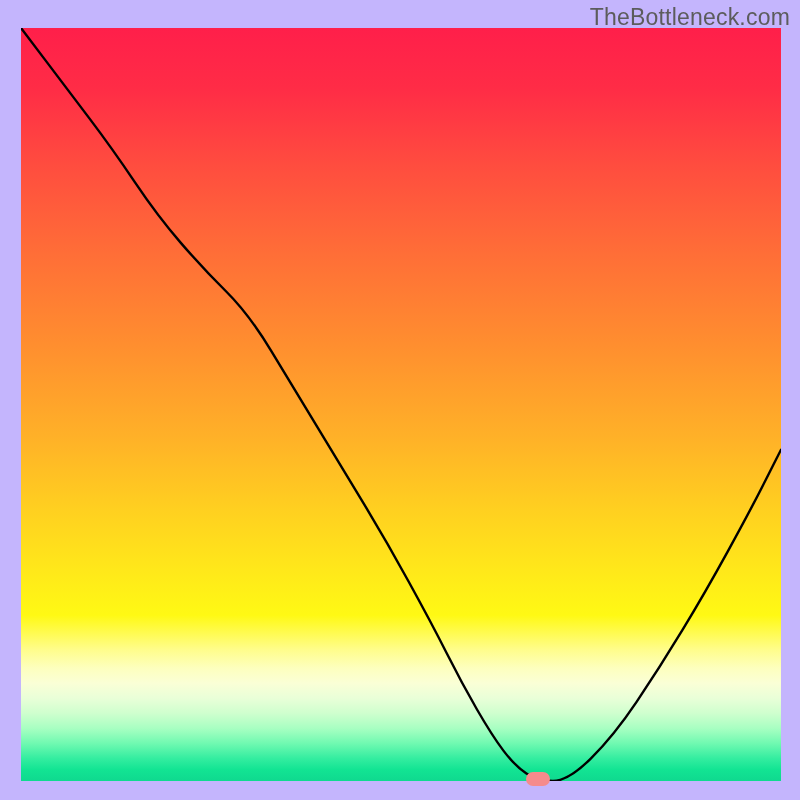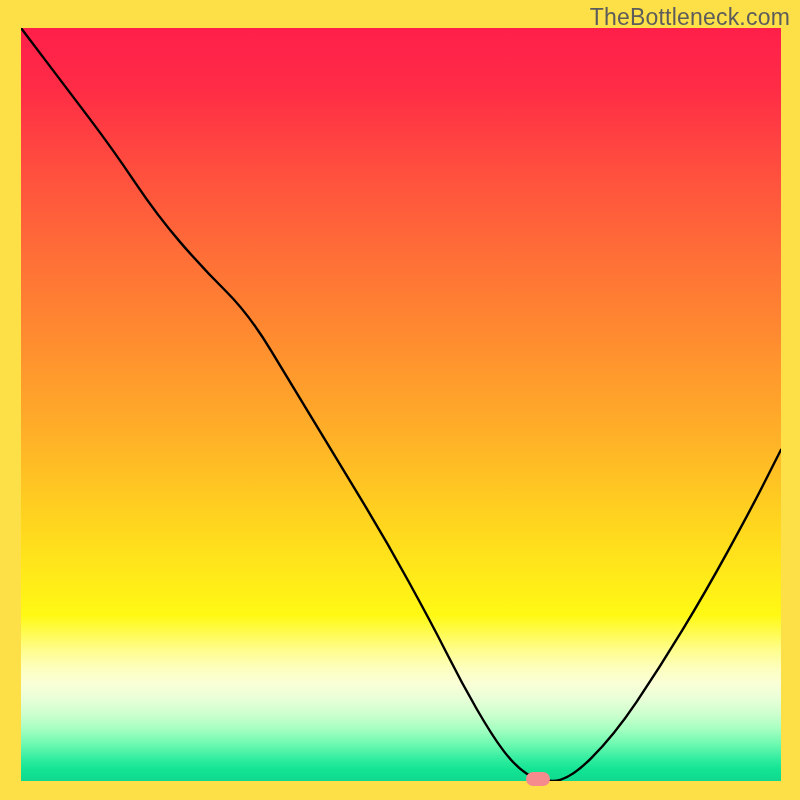--- a/index.html
+++ b/index.html
@@ -8,21 +8,21 @@
     width: 800px;
     height: 800px;
     background: #000;
     overflow: hidden;
     font-family: Arial, Helvetica, sans-serif;
   }
   .frame {
     position: relative;
     width: 800px;
     height: 800px;
-    background: #fde047;
+    background: #c4b5fd;
   }
   .watermark {
     position: absolute;
     top: 4px;
     right: 10px;
     color: #5c5c5c;
     font-size: 23px;
     font-weight: 500;
     letter-spacing: 0.2px;
   }

